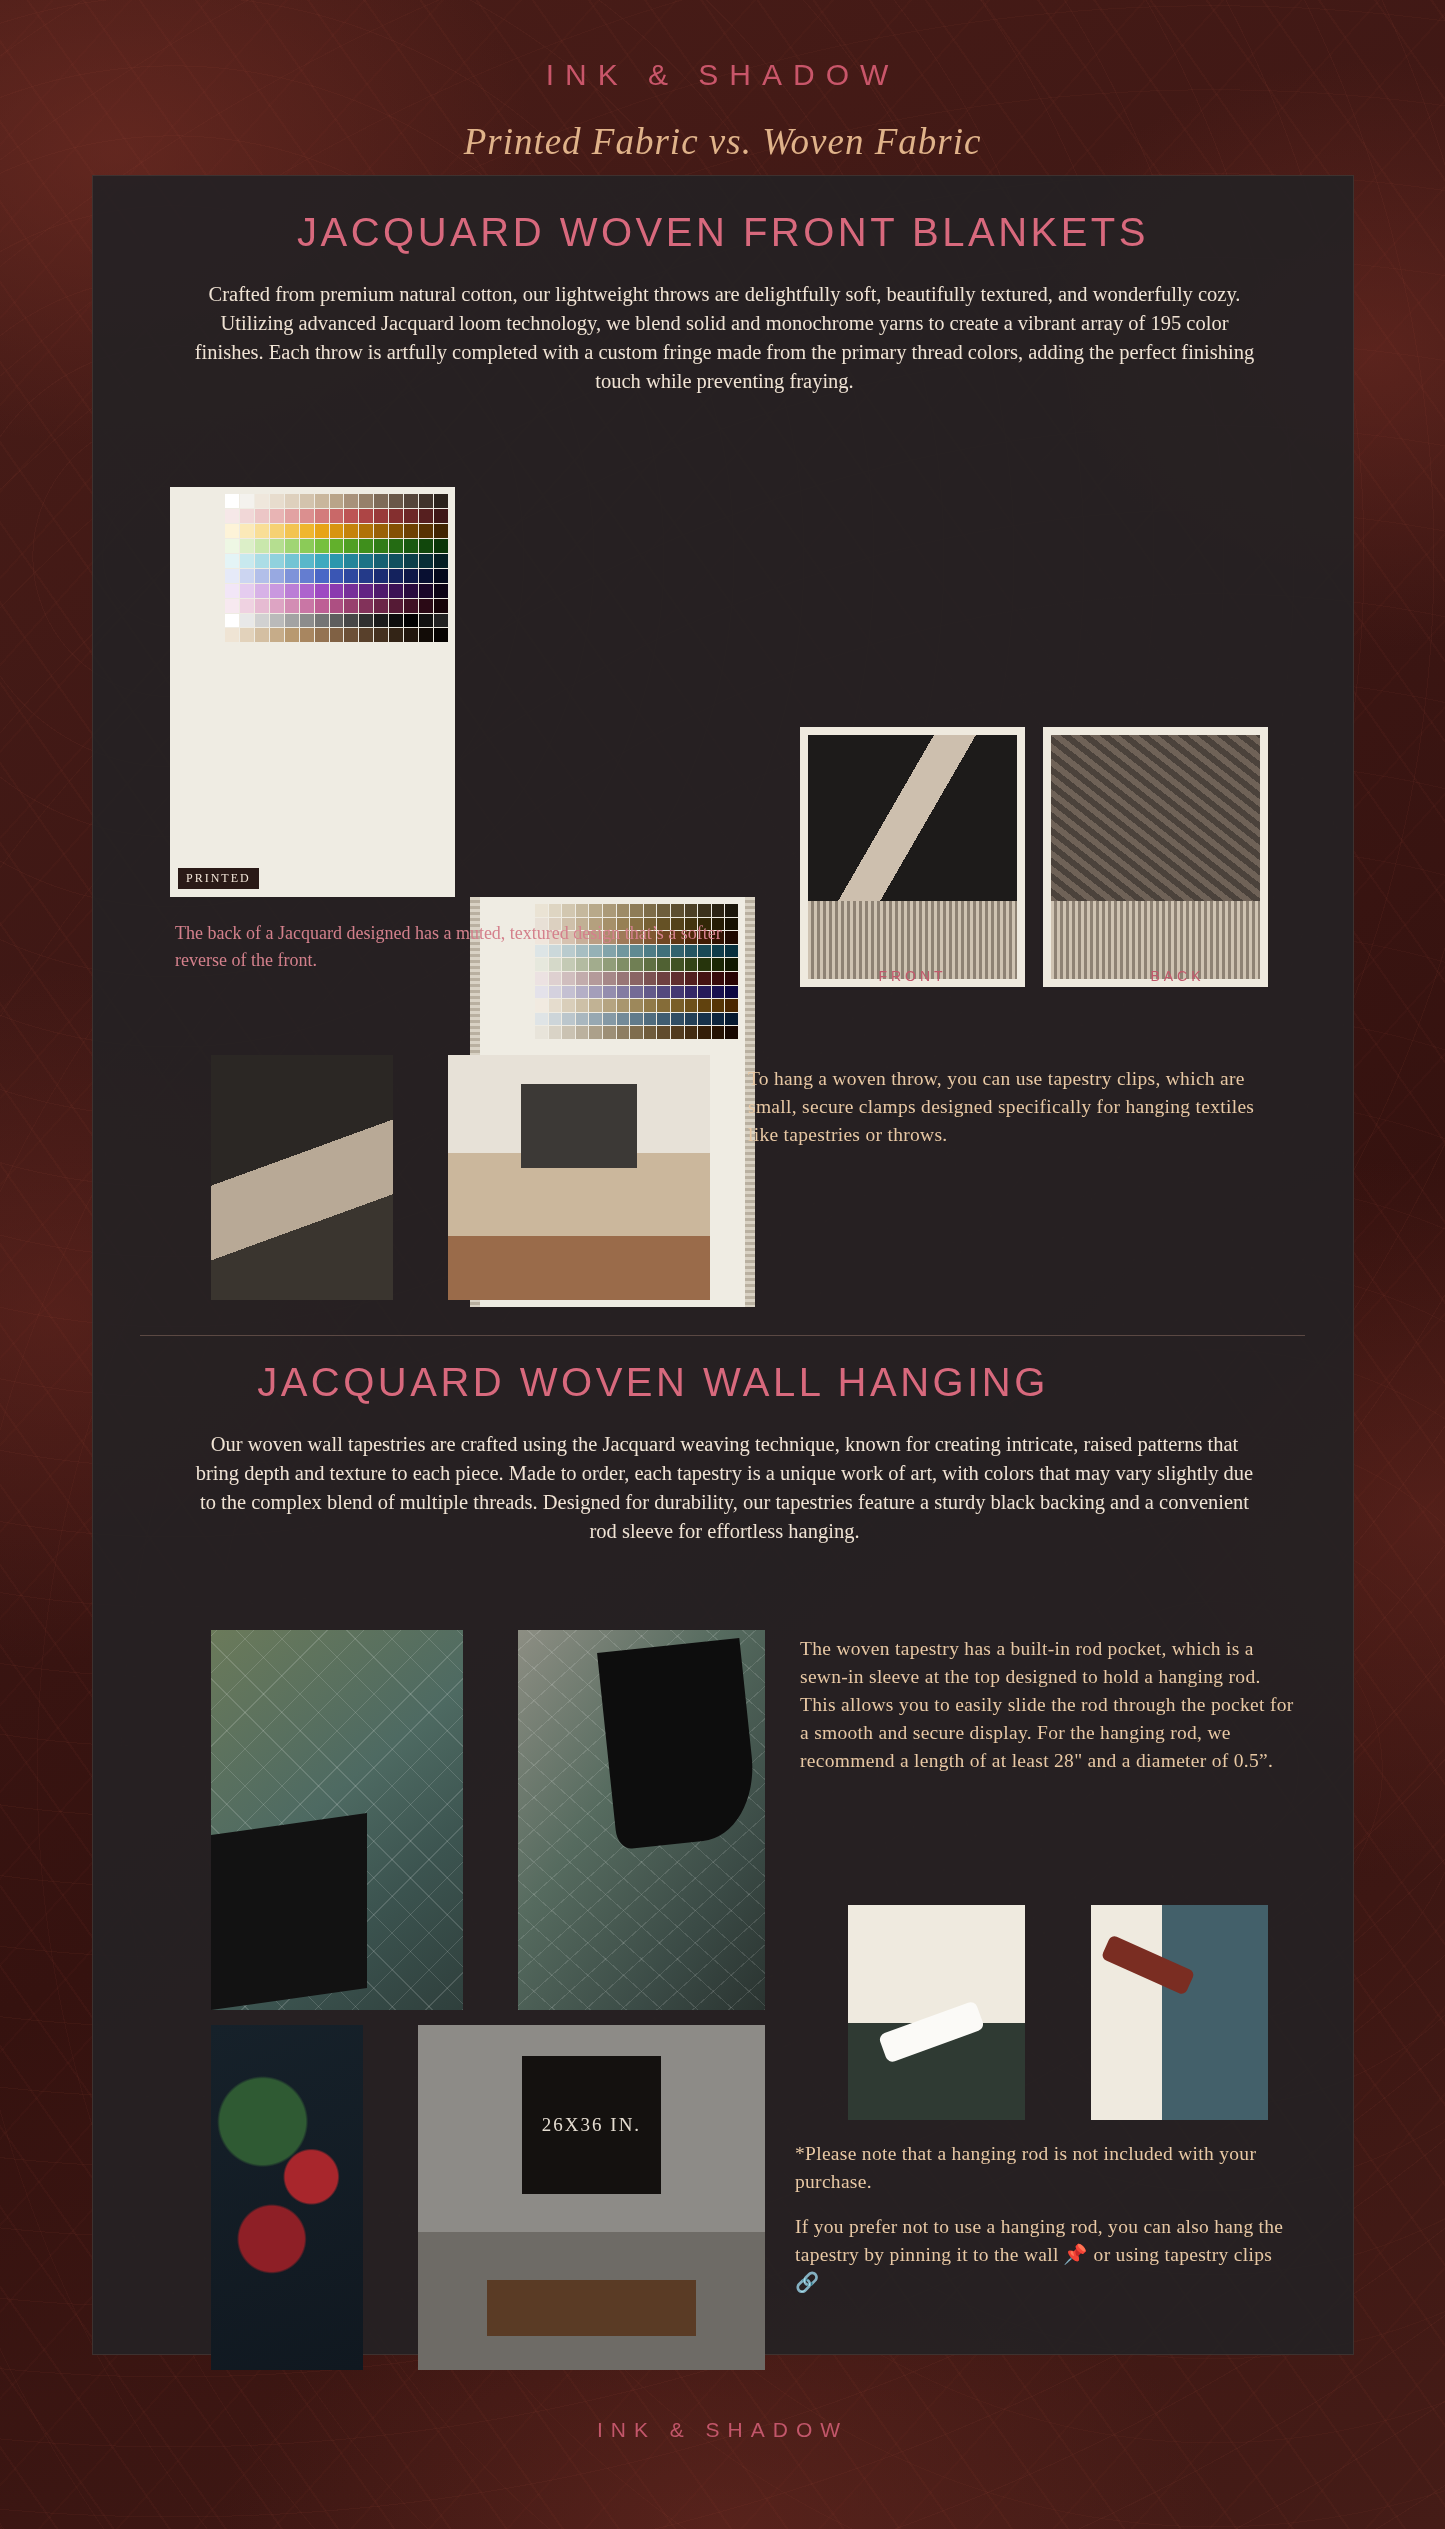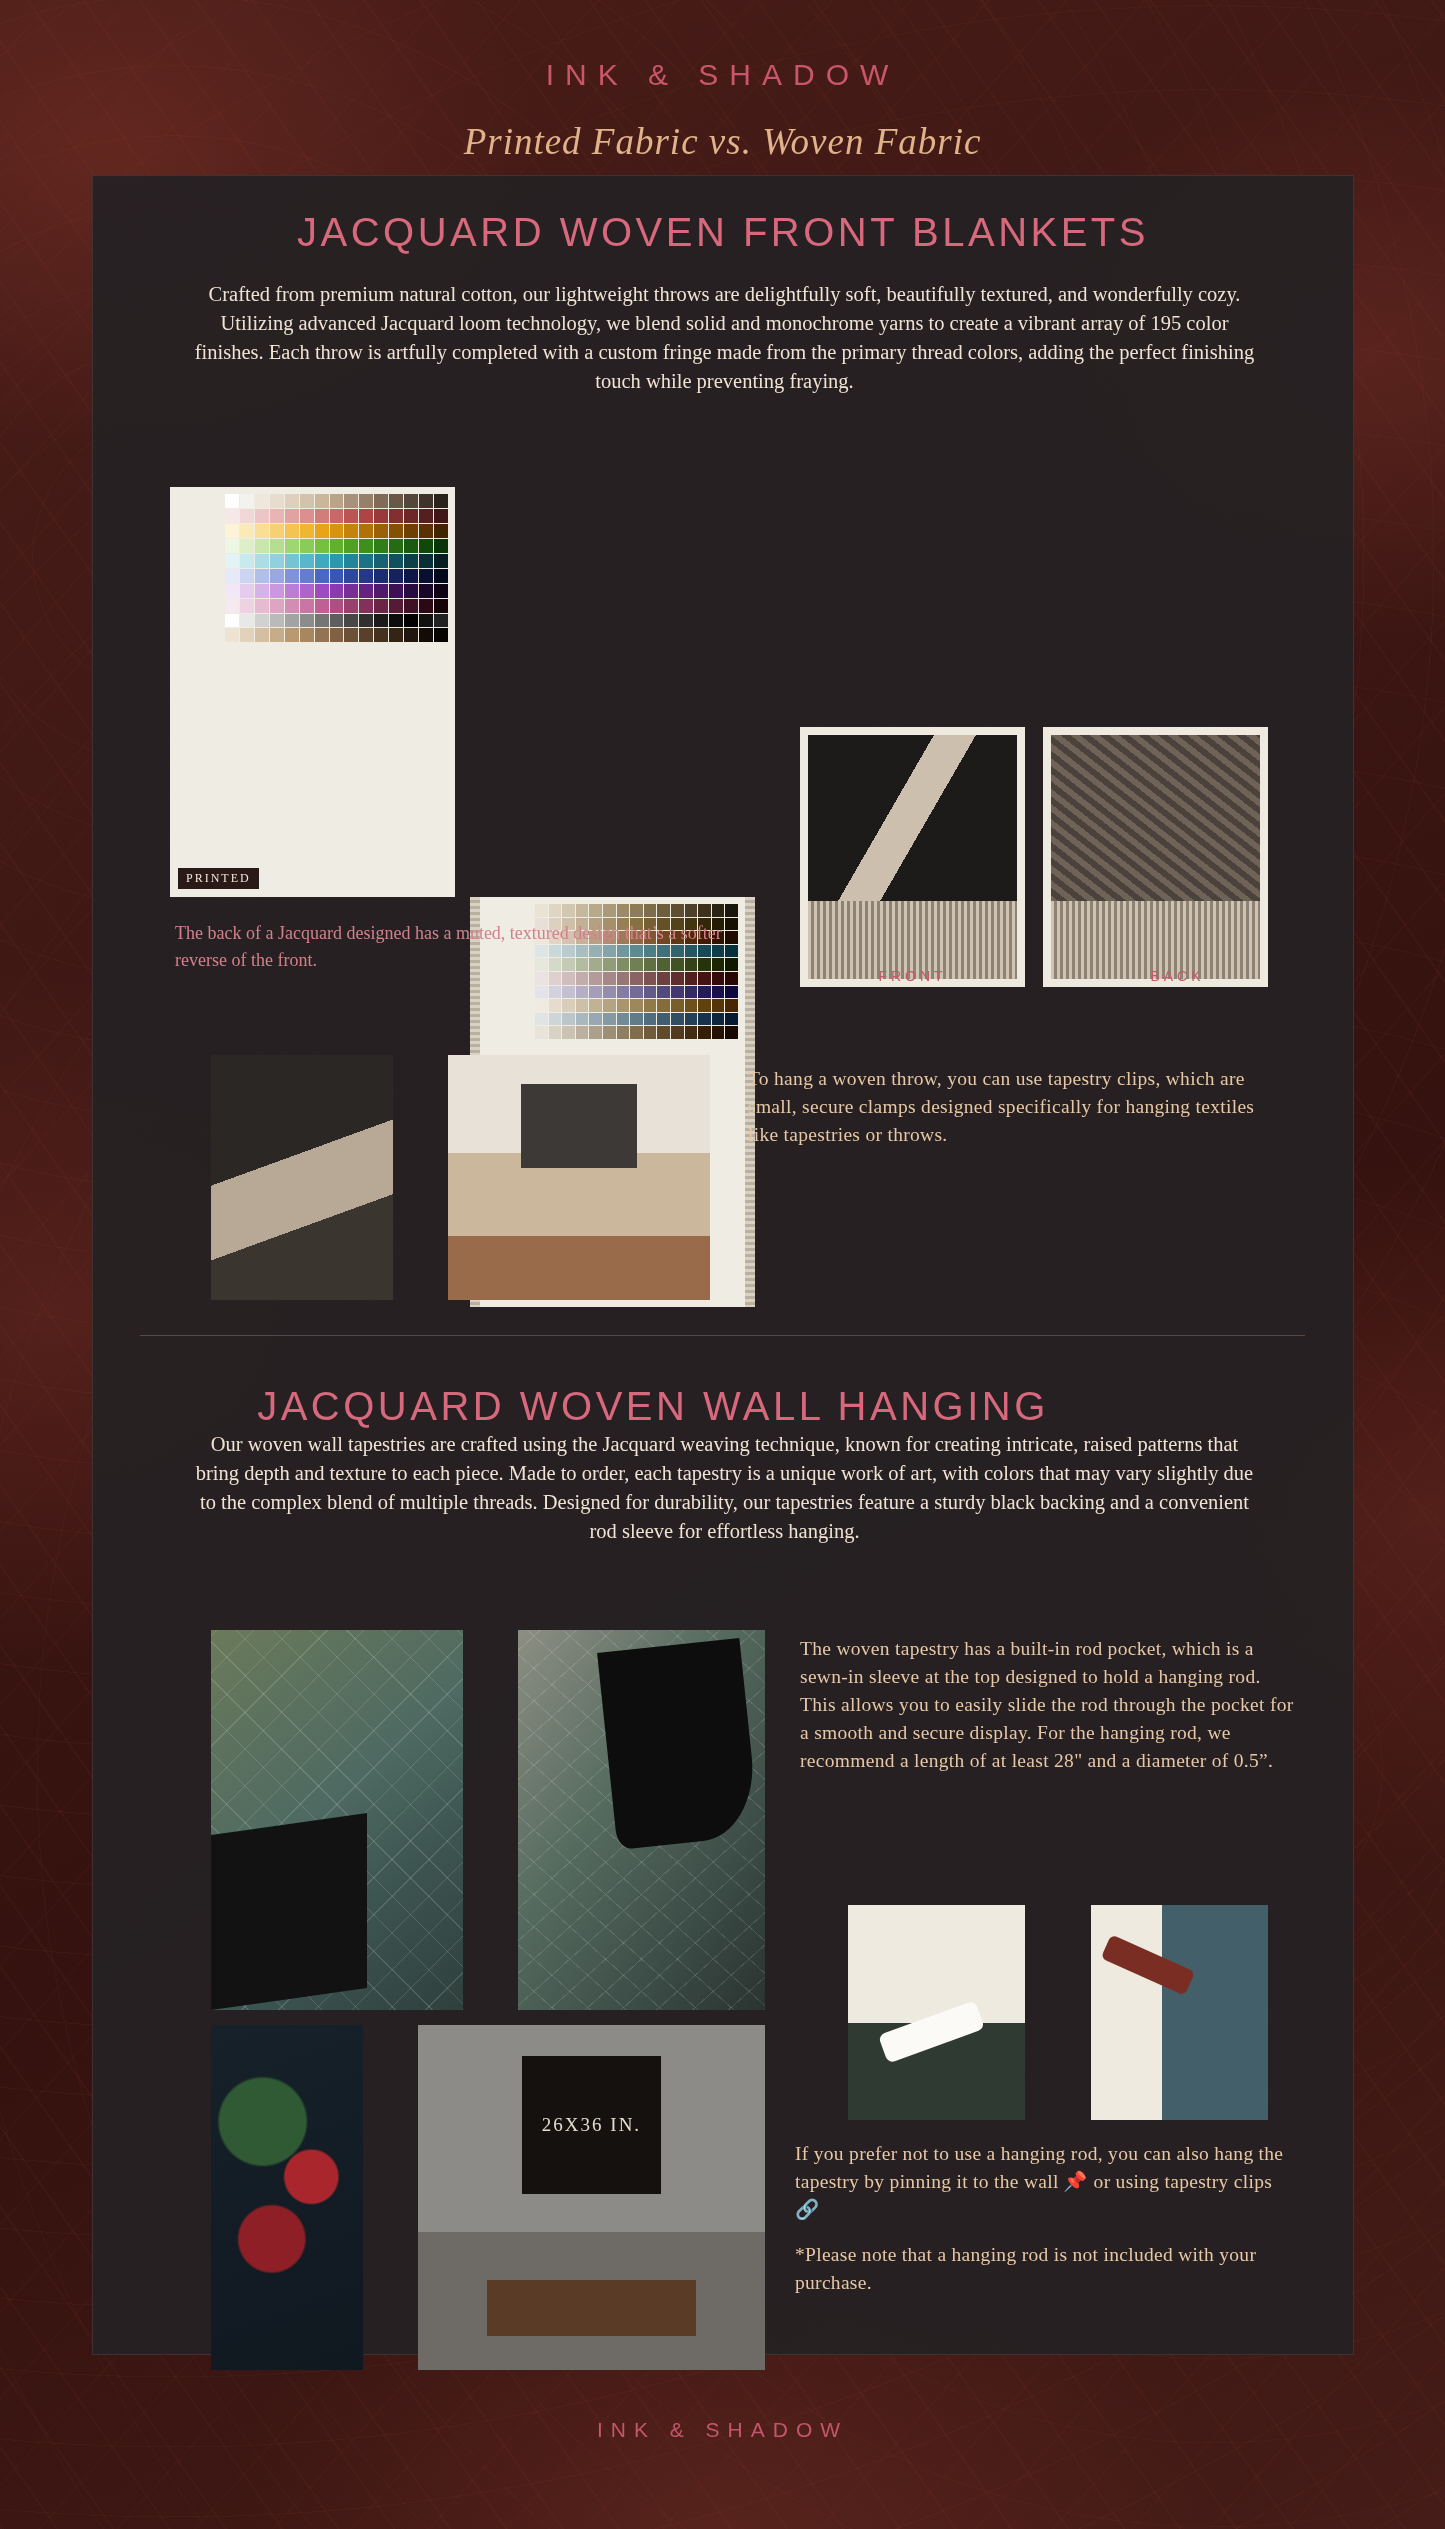--- a/index.html
+++ b/index.html
@@ -600,21 +600,21 @@
   <div class="img" style="left:400px;top:1055px;width:310px;height:245px;">
     <div class="photo ph-livingroom"></div>
   </div>
 
   <div class="side-copy" style="position:absolute;left:748px;top:1065px;width:520px;">
     <p> To hang a woven throw, you can use tapestry clips, which are small, secure clamps designed specifically for hanging textiles like tapestries or throws.</p>
   </div>
 
   <div class="divider" style="position:absolute;left:140px;top:1335px;width:1165px;"></div>
 
-  <div class="sec-title" style="position:absolute;top:1360px;left:92px;width:1122px;margin-top:24px;">JACQUARD WOVEN WALL HANGING</div>
+  <div class="sec-title" style="position:absolute;top:1360px;left:92px;width:1122px;">JACQUARD WOVEN WALL HANGING</div>
 
   <div class="body-copy" style="position:absolute;top:1430px;left:192px;width:1065px;">Our woven wall tapestries are crafted using the Jacquard weaving technique, known for creating intricate, raised patterns that bring depth and texture to each piece. Made to order, each tapestry is a unique work of art, with colors that may vary slightly due to the complex blend of multiple threads. Designed for durability, our tapestries feature a sturdy  black backing and a convenient rod sleeve for effortless hanging.</div>
 
   <div class="img" style="left:163px;top:1630px;width:300px;height:380px;">
     <div class="photo ph-tapestry-green"></div>
   </div>
   <div class="img" style="left:470px;top:1630px;width:295px;height:380px;">
     <div class="photo ph-tapestry-fold"></div>
   </div>
 
@@ -633,19 +633,19 @@
   <div class="img" style="left:370px;top:2025px;width:395px;height:345px;">
     <div class="photo ph-artwall">
       <div class="art-frame">
         <span>26X36 IN.</span>
       </div>
       <div class="art-console"></div>
     </div>
   </div>
 
   <div class="side-copy" style="position:absolute;left:795px;top:2140px;width:500px;">
+    <p>*Please note that a hanging rod is not included with your purchase.</p>
     <p> If you prefer not to use a hanging rod, you can also hang the tapestry by pinning it to the wall 📌 or using tapestry clips 🔗</p>
-    <p>*Please note that a hanging rod is not included with your purchase.</p>
   </div>
 
   <div class="footer-brand" style="position:absolute;top:2418px;left:0;width:100%;">INK &amp; SHADOW</div>
 
 </div>
 
 </body></html>

